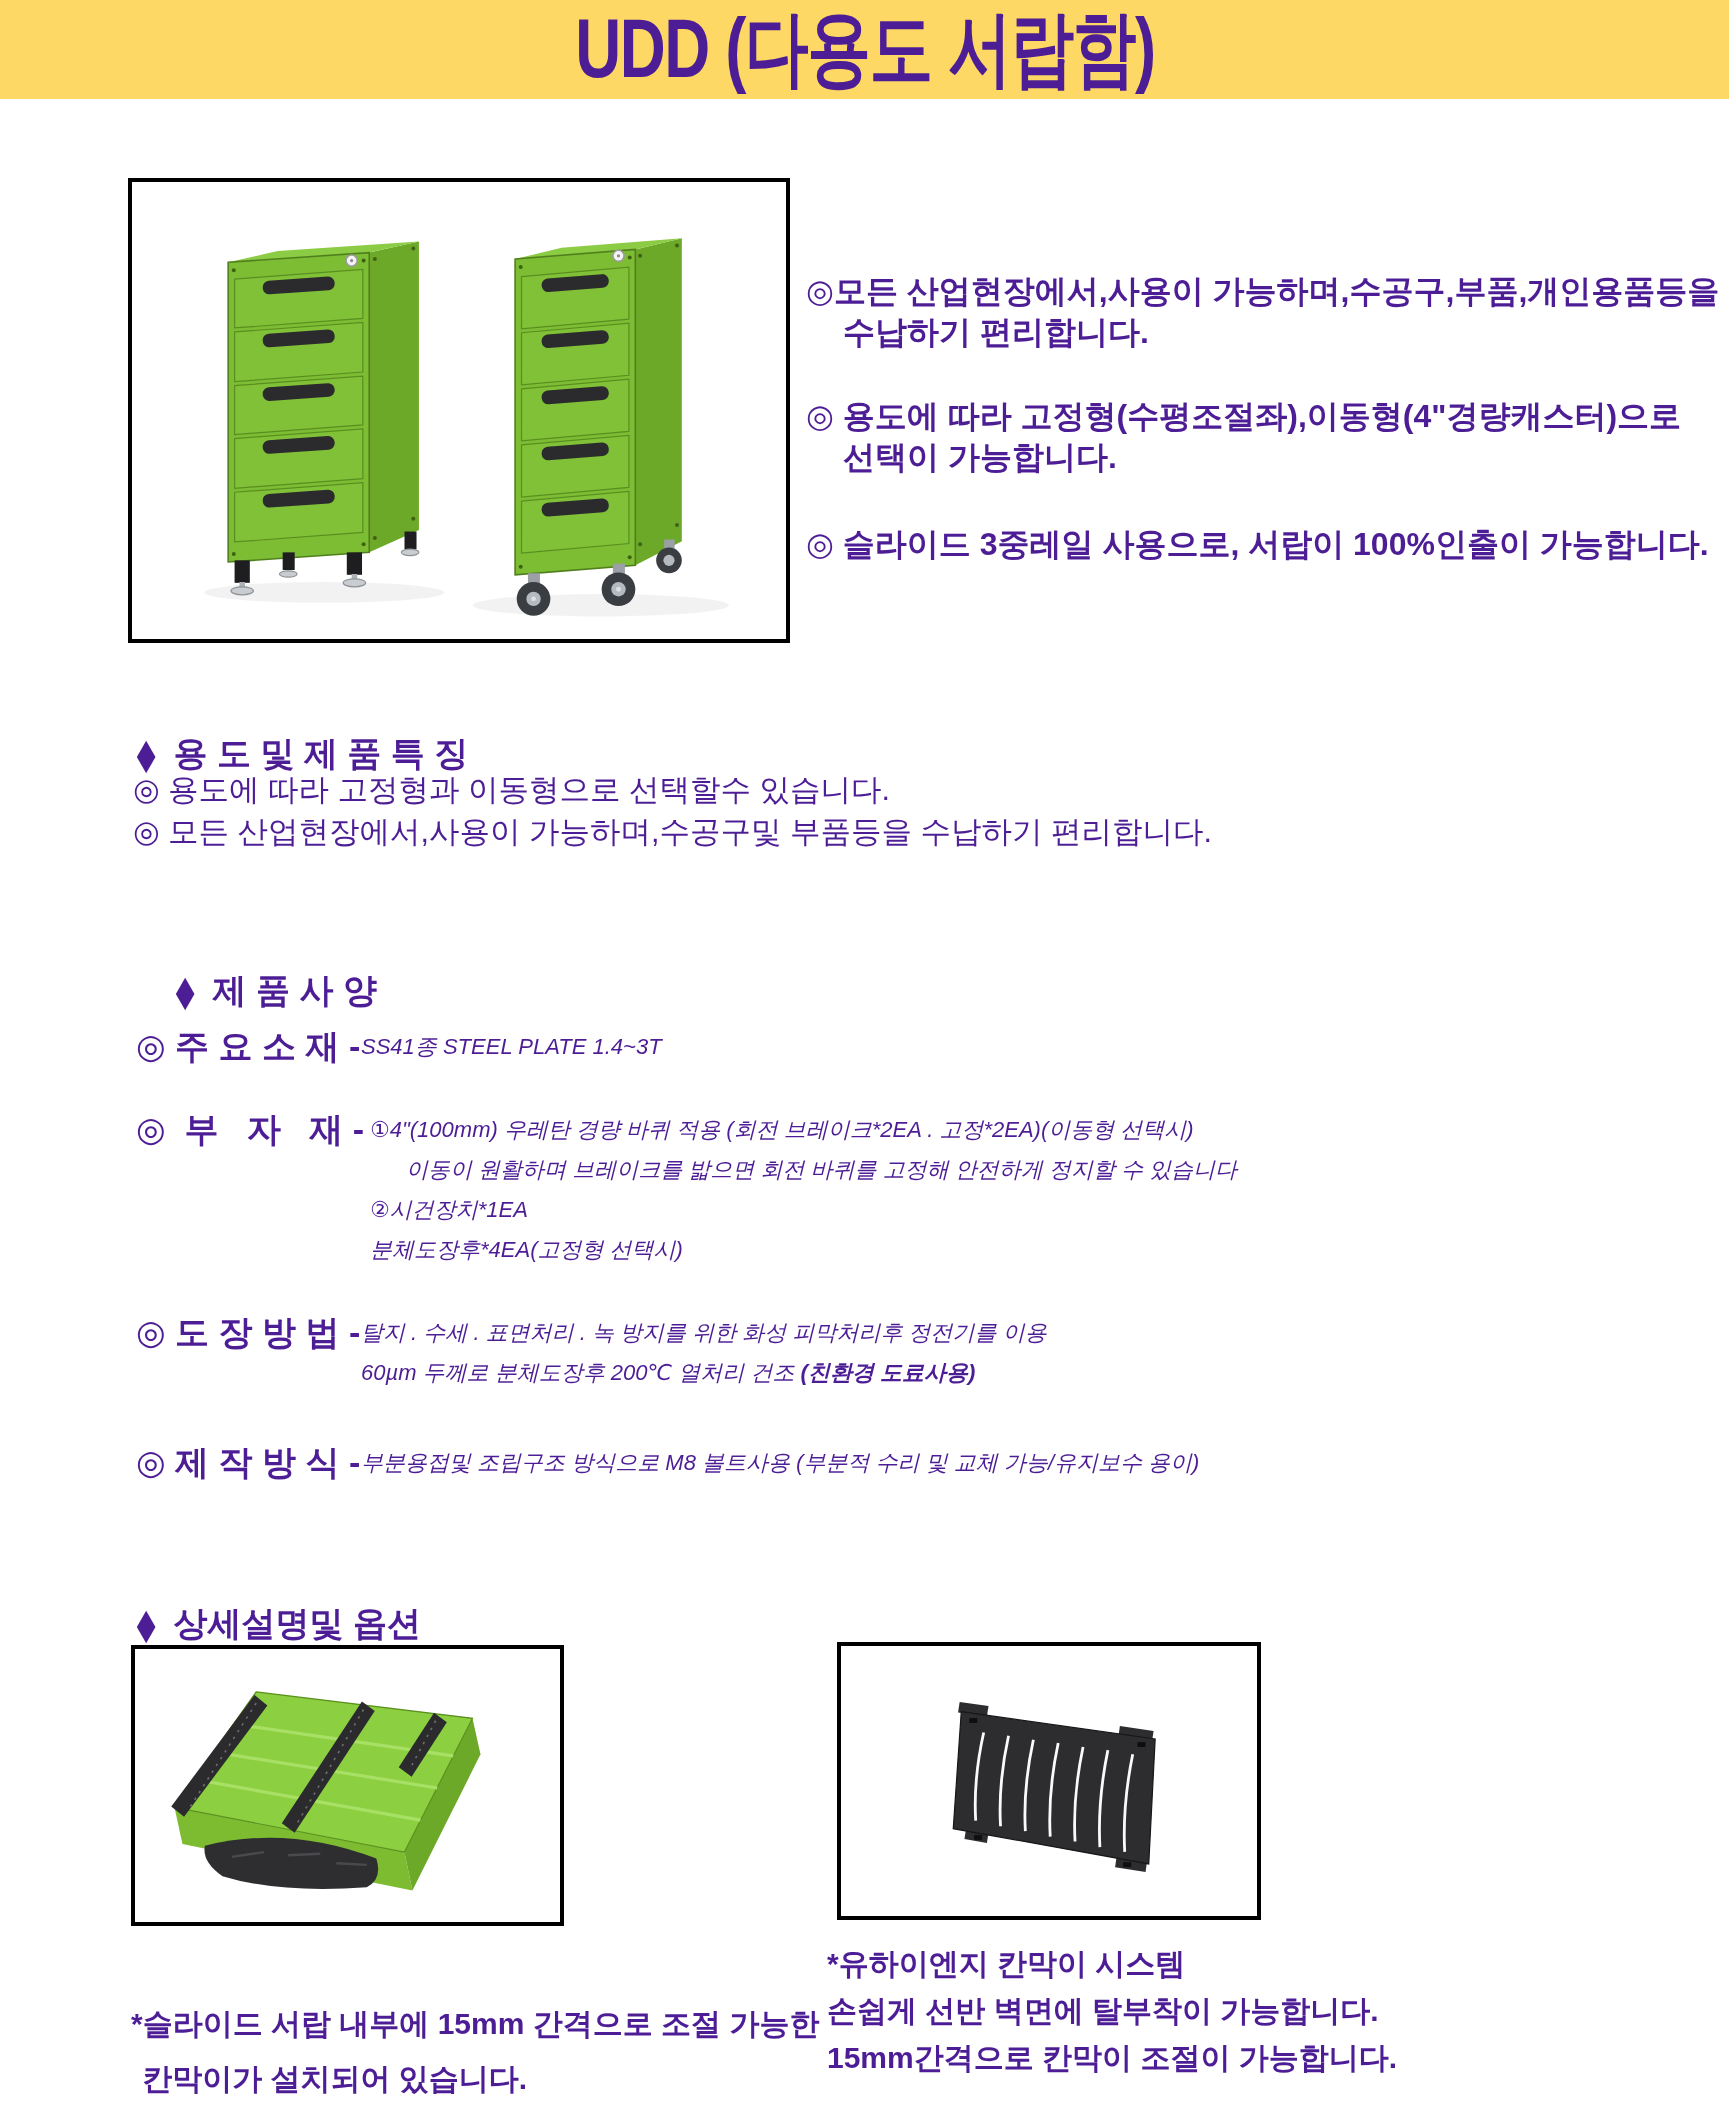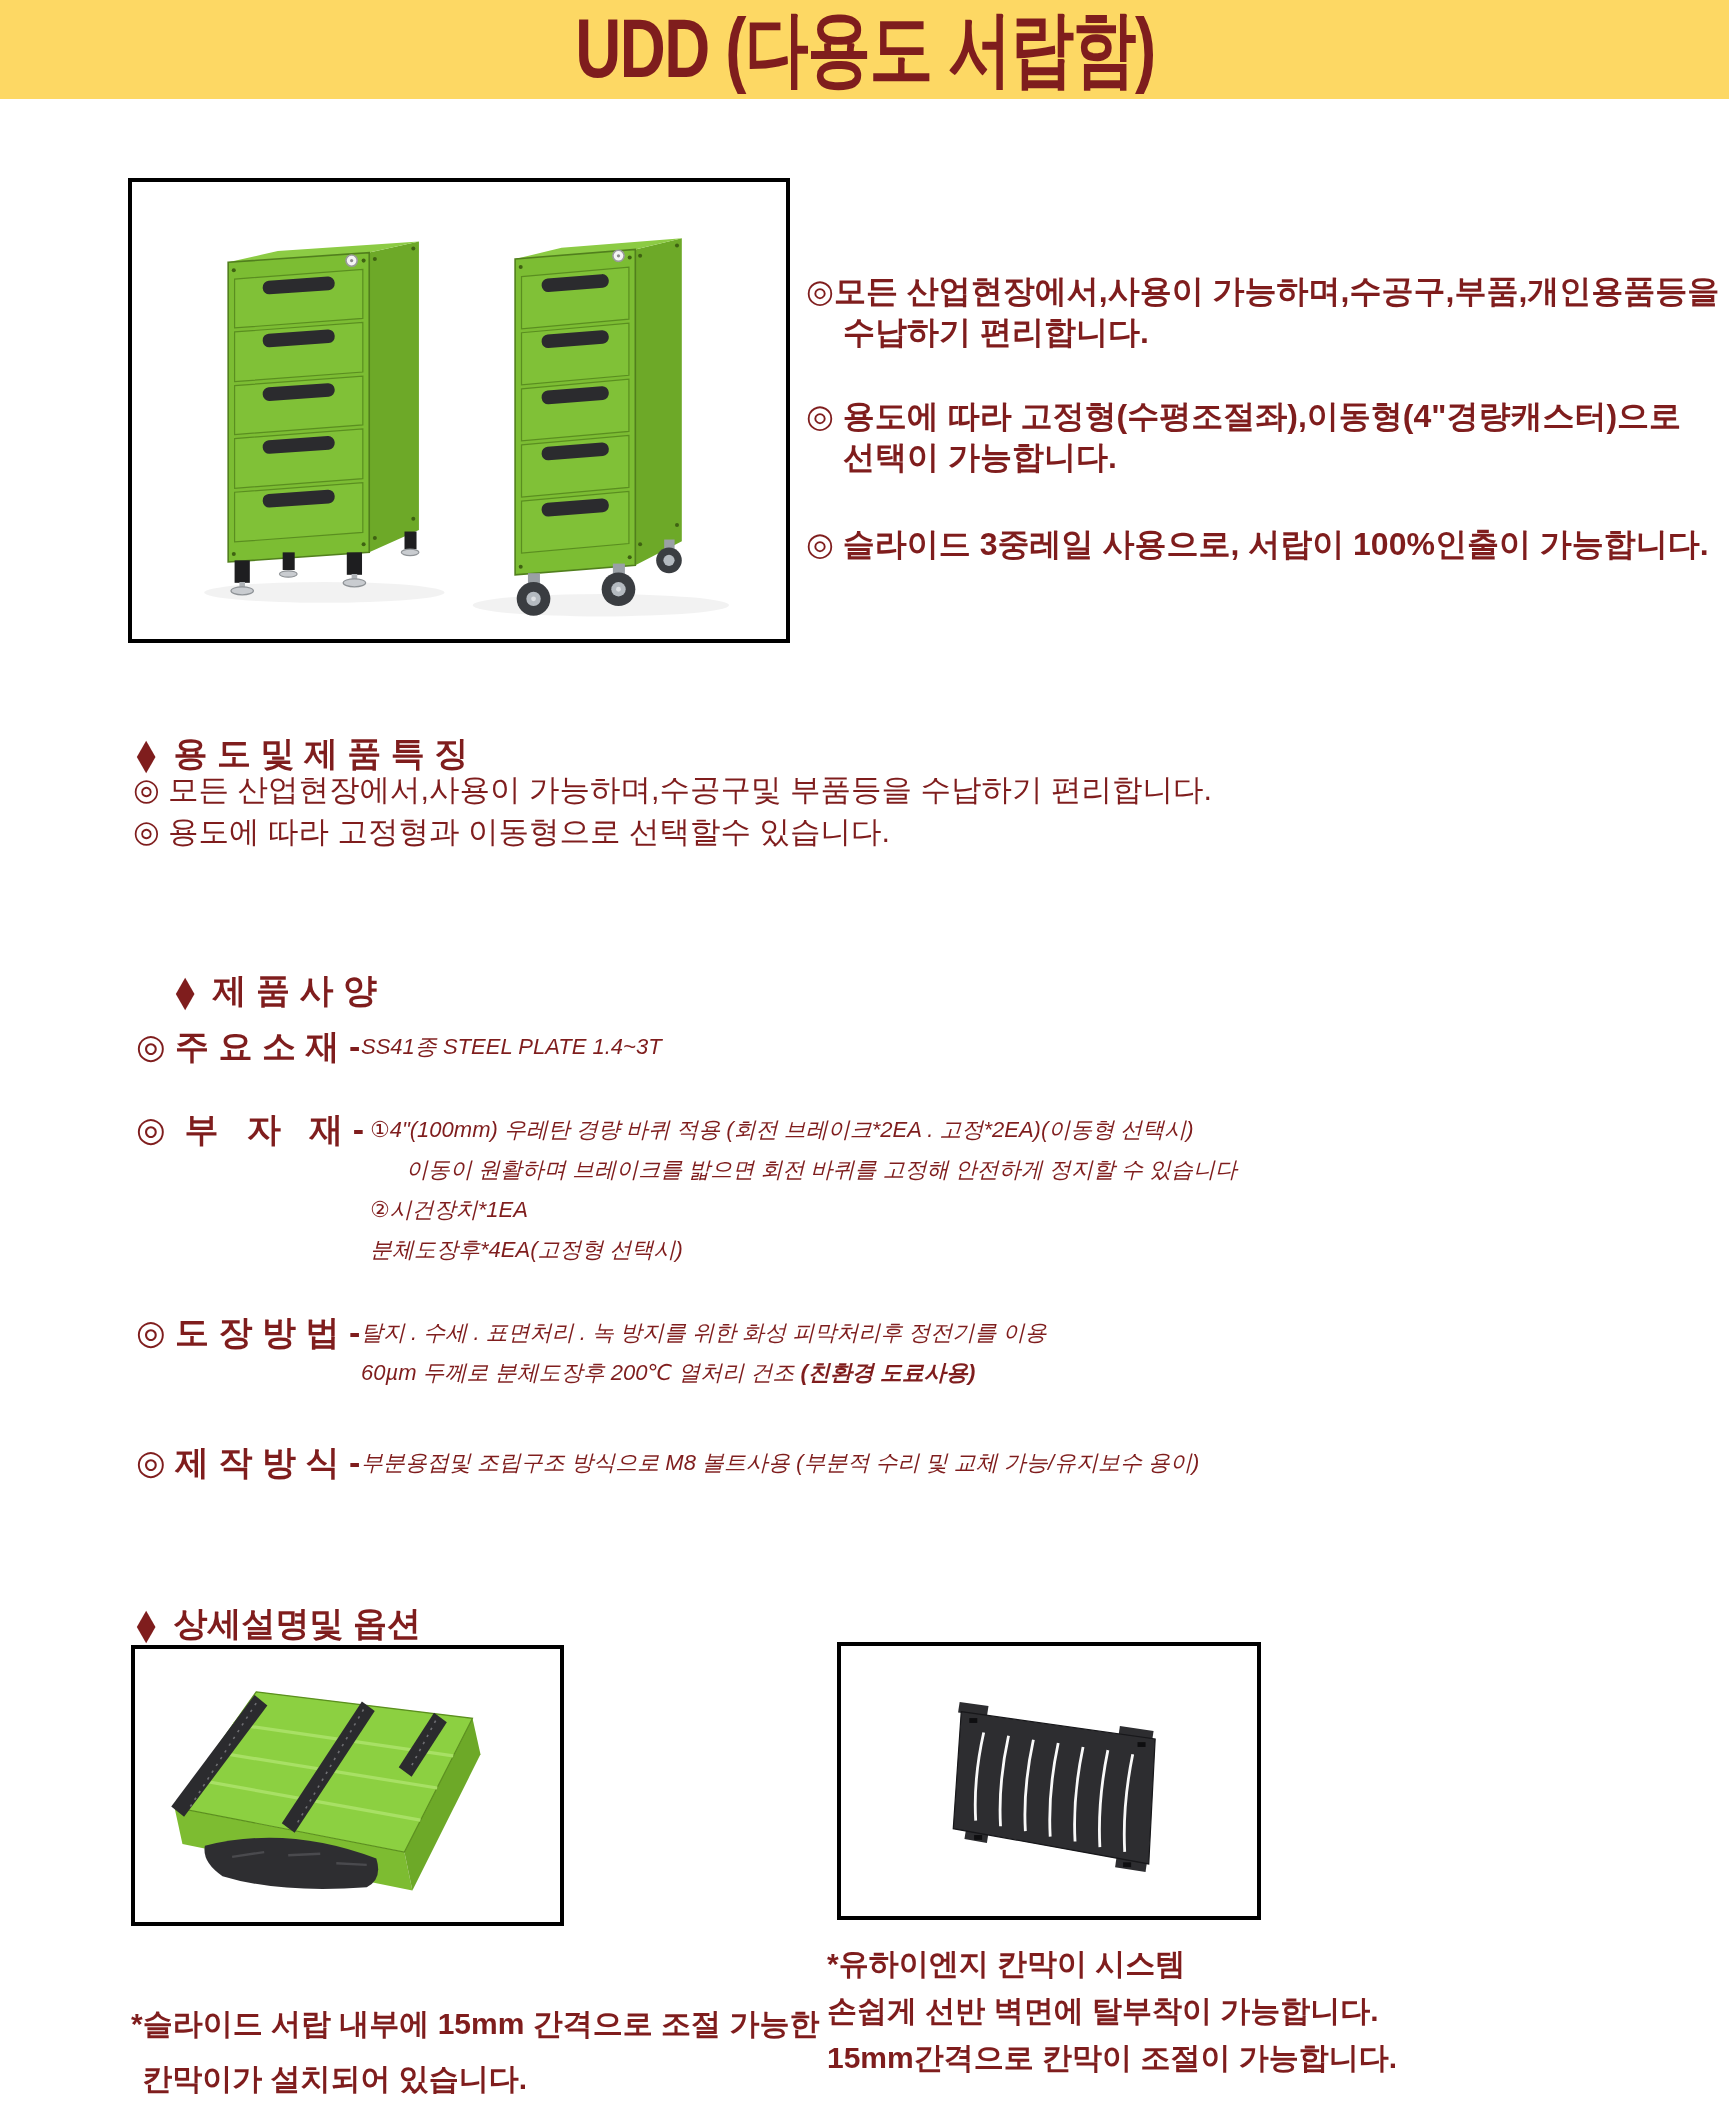--- a/index.html
+++ b/index.html
@@ -1,18 +1,18 @@
 <!DOCTYPE html>
 <html style="font-size:13px"><head>
 <meta charset="utf-8">
 <style>
   html,body { margin:0; padding:0; background:#fff; }
   .page {
     position:relative; width:1730px; height:2119px; background:#ffffff;
-    font-family:"Liberation Sans","DejaVu Sans",sans-serif; color:#7f1d1d;
+    font-family:"Liberation Sans","DejaVu Sans",sans-serif; color:#4c1d95;
     overflow:hidden;
   }
 
   
   .banner {
     position:absolute; left:0; top:0; width:1730px; height:99px;
     background:#FDD864; display:flex; align-items:center; justify-content:center;
   }
   .banner h1 {
     margin:0; font-size:74px; font-weight:800; letter-spacing:-1.6px;
@@ -140,22 +140,22 @@
   </div>
 
   <div class="hero">
     <p class="hb" style="top:93px"><span>◎모든 산업현장에서,사용이 가능하며,수공구,부품,개인용품등을</span><span class="l2">수납하기 편리합니다.</span></p>
     <p class="hb" style="top:218px"><span>◎ 용도에 따라 고정형(수평조절좌),이동형(4"경량캐스터)으로</span><span class="l2">선택이 가능합니다.</span></p>
     <p class="hb" style="top:346px"><span>◎ 슬라이드 3중레일 사용으로, 서랍이 100%인출이 가능합니다.</span></p>
   </div>
 
   <h2 class="sec-head" style="left:133px; top:731px;"><span class="dia">◆</span><span>용 도 및  제 품 특 징</span></h2>
   <div class="feat-items">
+    <div>◎ 용도에 따라 고정형과 이동형으로 선택할수 있습니다.</div>
     <div>◎ 모든 산업현장에서,사용이 가능하며,수공구및 부품등을 수납하기 편리합니다.</div>
-    <div>◎ 용도에 따라 고정형과 이동형으로 선택할수 있습니다.</div>
   </div>
 
   <h2 class="sec-head" style="left:172px; top:968px;"><span class="dia">◆</span><span>제 품 사 양</span></h2>
 
   <div class="spec-row" style="top:1024px;">
     <span class="spec-label">◎ 주 요 소 재 -</span>
     <p class="spec-val" style="left:225px;">SS41종 STEEL PLATE 1.4~3T</p>
   </div>
 
   <div class="spec-row" style="top:1107px;">

